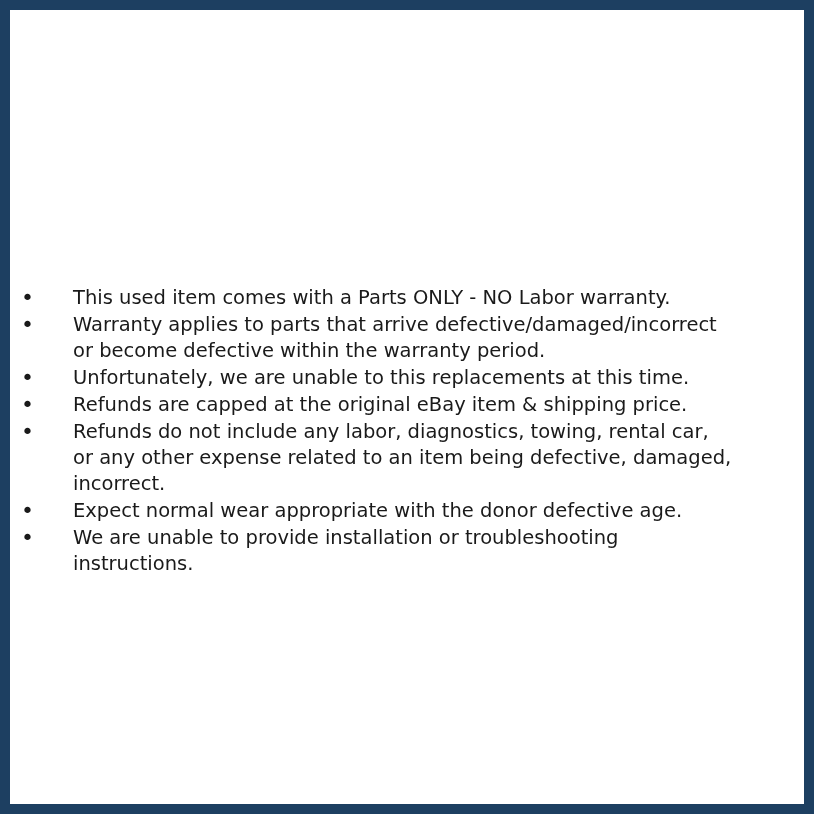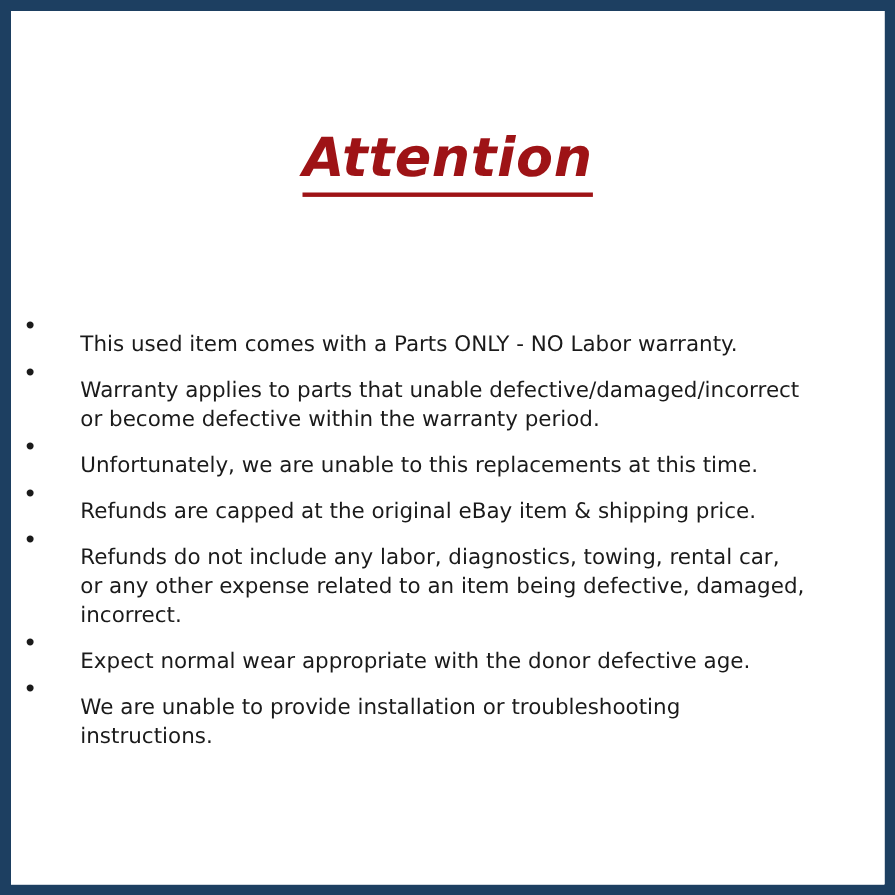--- a/index.html
+++ b/index.html
@@ -85,41 +85,39 @@
     text-align: left;
     padding-left: 8px;
     font-size: 22px;
     line-height: 26px;
     color: #1a1a1a;
   }
   .bullet-text {
     flex: 1 1 auto;
     padding-right: 18px;
     white-space: pre-line;
-    margin-top: 15px;
   }
 </style>
 </head>
 <body>
 
 <div class="page">
   <div class="border-frame"></div>
   <div class="inner"></div>
   <div class="content">
 
-    <div class="title"><span>Attention</span></div>
 
     <ul class="bullets">
       <li>
         <span class="bullet-mark">•</span>
         <span class="bullet-text">This used item comes with a Parts ONLY - NO Labor warranty.</span>
       </li>
       <li>
         <span class="bullet-mark">•</span>
-        <span class="bullet-text">Warranty applies to parts that unable defective/damaged/incorrect
+        <span class="bullet-text">Warranty applies to parts that arrive defective/damaged/incorrect
 or become defective within the warranty period.</span>
       </li>
       <li>
         <span class="bullet-mark">•</span>
         <span class="bullet-text">Unfortunately, we are unable to this replacements at this time.</span>
       </li>
       <li>
         <span class="bullet-mark">•</span>
         <span class="bullet-text">Refunds are capped at the original eBay item &amp; shipping price.</span>
       </li>

